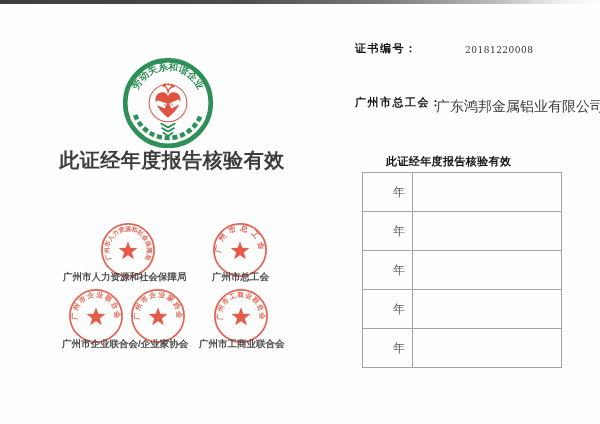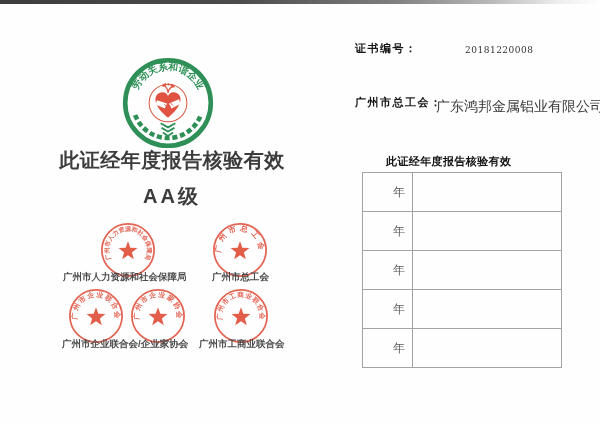--- a/index.html
+++ b/index.html
@@ -61,21 +61,20 @@
     <path d="M50,39 C50,35 48.5,33 46.5,31.5 M50,39 C50.5,35.5 52.5,33.5 54.5,32.5" stroke="#df5340" stroke-width="1.3" fill="none"></path>
     <ellipse cx="46" cy="30.5" rx="2.5" ry="1.4" fill="#df5340" transform="rotate(-30 46 30.5)"></ellipse>
     <ellipse cx="55" cy="31.5" rx="2.5" ry="1.4" fill="#df5340" transform="rotate(25 55 31.5)"></ellipse>
     <circle cx="50.5" cy="29.8" r="1.2" fill="#df5340"></circle>
     <text fill="#2e8f57" font-size="10.5" font-weight="bold">
       <textPath href="#embArc" startOffset="50%" text-anchor="middle">劳动关系和谐企业</textPath>
     </text>
   </svg>
 
   <div class="title-1">此证经年度报告核验有效</div>
-  <div class="title-2">AA级</div>
 
   <svg id="seal1" class="seal" viewBox="0 0 100 100">
     <defs>
         <path id="sa1" d="M 21.4,66.5 A 33,33 0 1 1 78.6,66.5"></path>
       </defs>
     <circle cx="50" cy="50" r="45" fill="none" stroke="#e15745" stroke-width="3"></circle>
     <polygon points="50,35 54.1,46.3 66.2,46.7 56.7,54.2 60,65.8 50,59 40,65.8 43.3,54.2 33.8,46.7 45.9,46.3" fill="#e1503c"></polygon>
     <text class="st13" fill="#e15745"><textPath href="#sa1" startOffset="50%" text-anchor="middle">广州市人力资源和社会保障局</textPath></text>
   </svg>
   <svg id="seal2" class="seal" viewBox="0 0 100 100">

